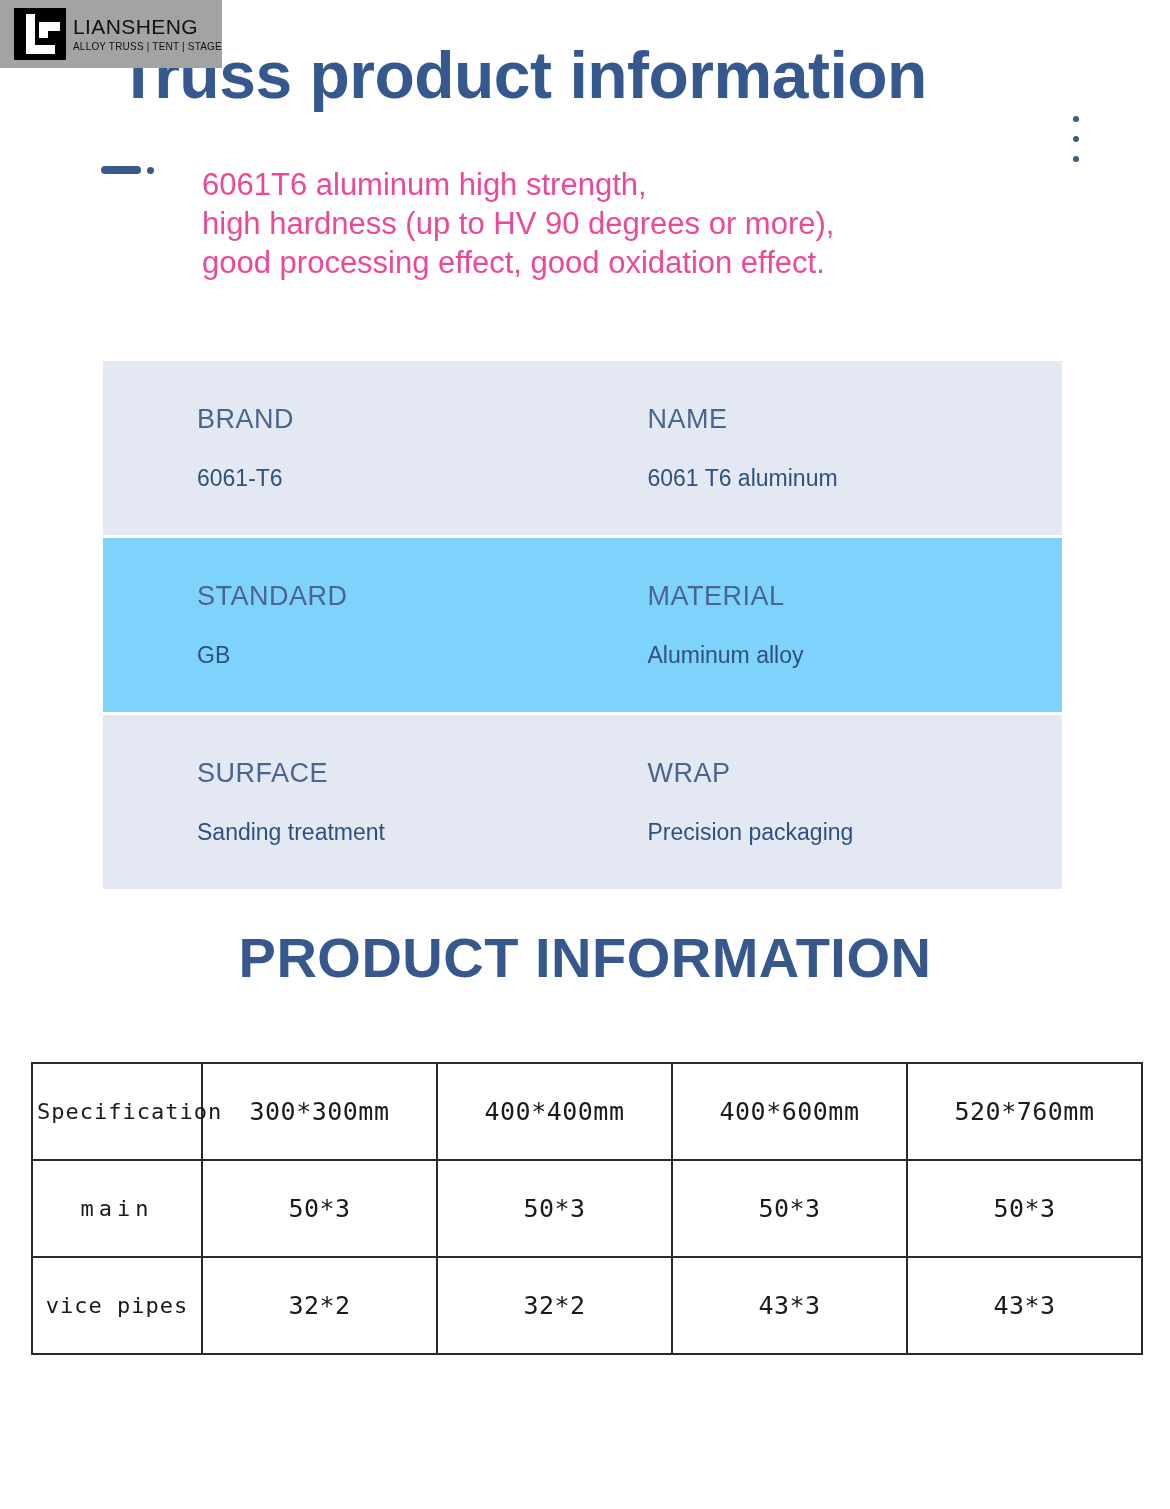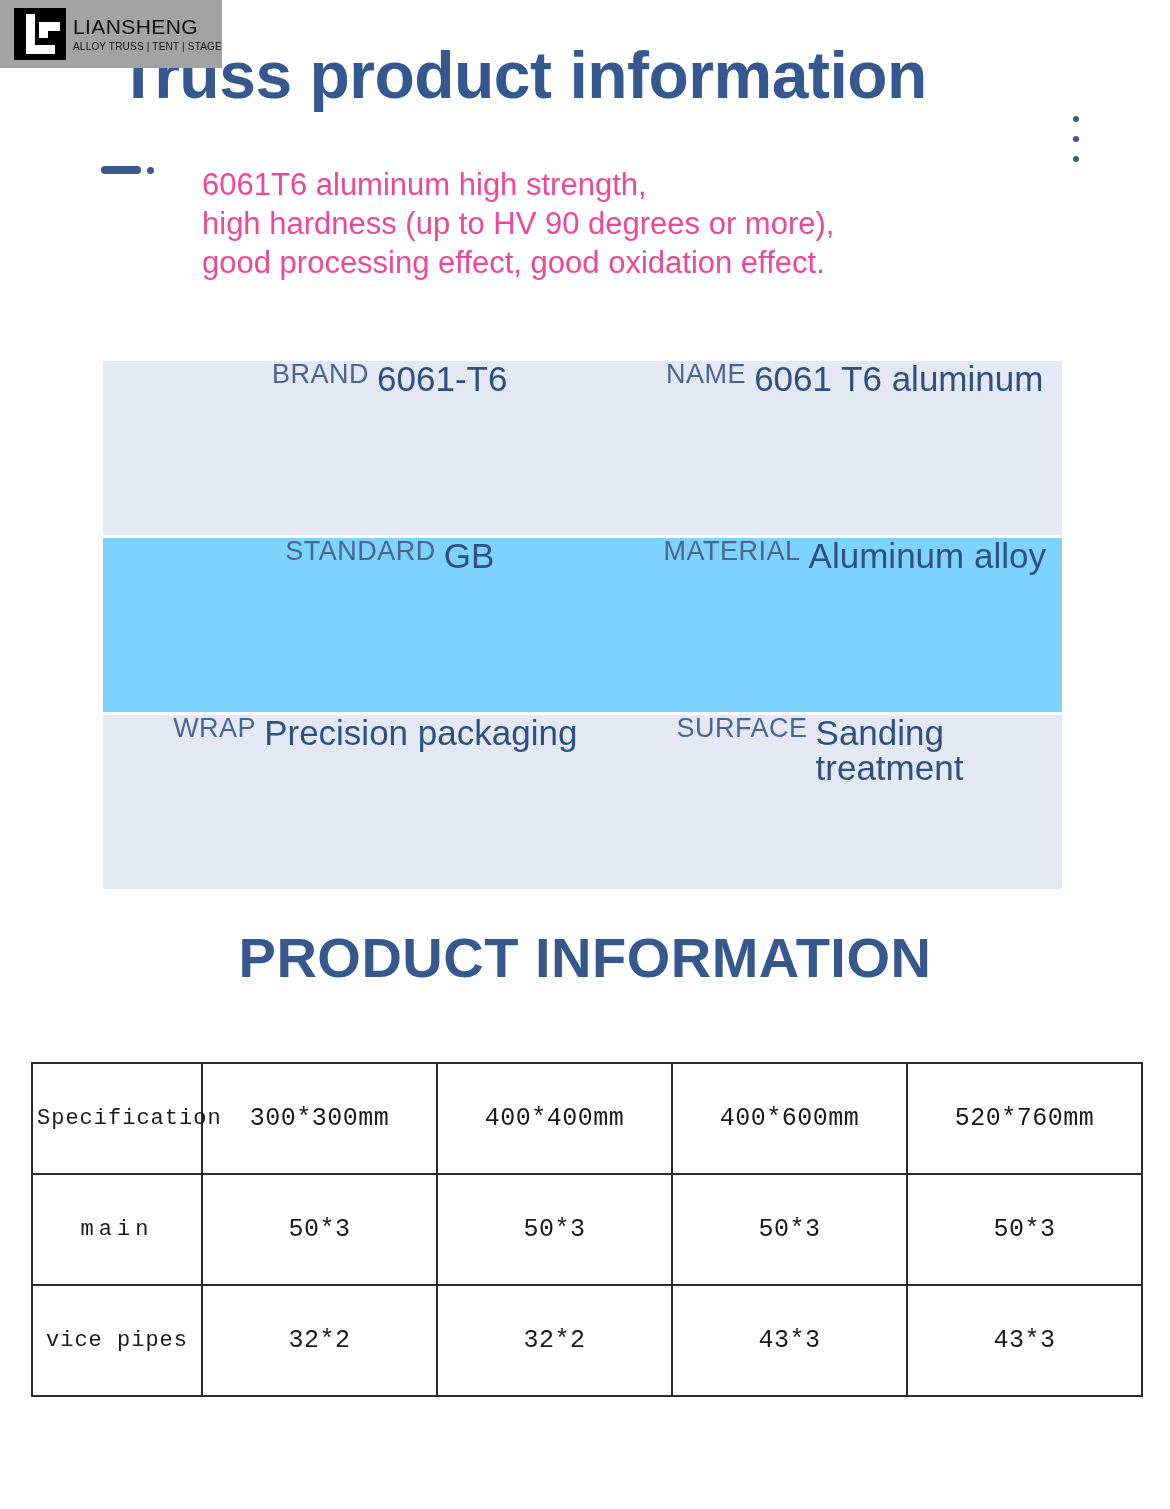--- a/index.html
+++ b/index.html
@@ -167,35 +167,35 @@
     height: 174px;
     box-sizing: border-box;
   }
   .spec-row.light { background: #e4e8f2; }
   .spec-row.dark  { background: #7dd3fc; }
   .spec-row.mid-gap { margin: 3px 0; }
   .spec-cell {
     flex: 0 0 50%;
     box-sizing: border-box;
     display: flex;
-    flex-direction: row;
+    flex-direction: column;
     justify-content: center;
     padding-left: 94px;
     gap: 8px;
   }
   .spec-cell.right { padding-left: 65px; }
   .spec-label {
     font-size: 27px;
     color: #4a6590;
     letter-spacing: 0.5px;
     line-height: 1;
     margin-bottom: 26px;
   }
   .spec-value {
-    font-size: 35px;
+    font-size: 23px;
     color: #2f5180;
     font-weight: 400;
     line-height: 1;
   }
 
   
   .section-heading {
     position: absolute;
     left: 0;
     top: 930px;
@@ -216,29 +216,28 @@
     width: 1112px;
   }
   table.prod {
     width: 100%;
     border-collapse: collapse;
     table-layout: fixed;
     font-family: "DejaVu Sans Mono", monospace;
   }
   table.prod td {
     border: 2px solid #2b2b2b;
-    height: 111px;
+    height: 97px;
     text-align: center;
     vertical-align: middle;
     font-size: 25px;
     color: #1a1a1a;
     letter-spacing: 0.5px;
     padding: 16px 4px;
     box-sizing: border-box;
-    font-family: Liberation Mono, monospace;
   }
   table.prod td.rowhead {
     width: 170px;
     font-size: 22px;
     letter-spacing: 1px;
   }
   table.prod td.rowhead.spaced {
     letter-spacing: 5px;
   }
 </style>
@@ -294,27 +293,27 @@
       <div class="spec-label">STANDARD</div>
       <div class="spec-value">GB</div>
     </div>
     <div class="spec-cell right">
       <div class="spec-label">MATERIAL</div>
       <div class="spec-value">Aluminum alloy</div>
     </div>
   </div>
 
   <div class="spec-row light">
+    <div class="spec-cell">
+      <div class="spec-label">SURFACE</div>
+      <div class="spec-value">Sanding treatment</div>
+    </div>
     <div class="spec-cell right">
       <div class="spec-label">WRAP</div>
       <div class="spec-value">Precision packaging</div>
-    </div>
-    <div class="spec-cell">
-      <div class="spec-label">SURFACE</div>
-      <div class="spec-value">Sanding treatment</div>
     </div>
   </div>
 
 </div>
 
 <div class="section-heading">PRODUCT INFORMATION</div>
 
 <div class="prod-table-wrap">
   <table class="prod">
     <tbody>

